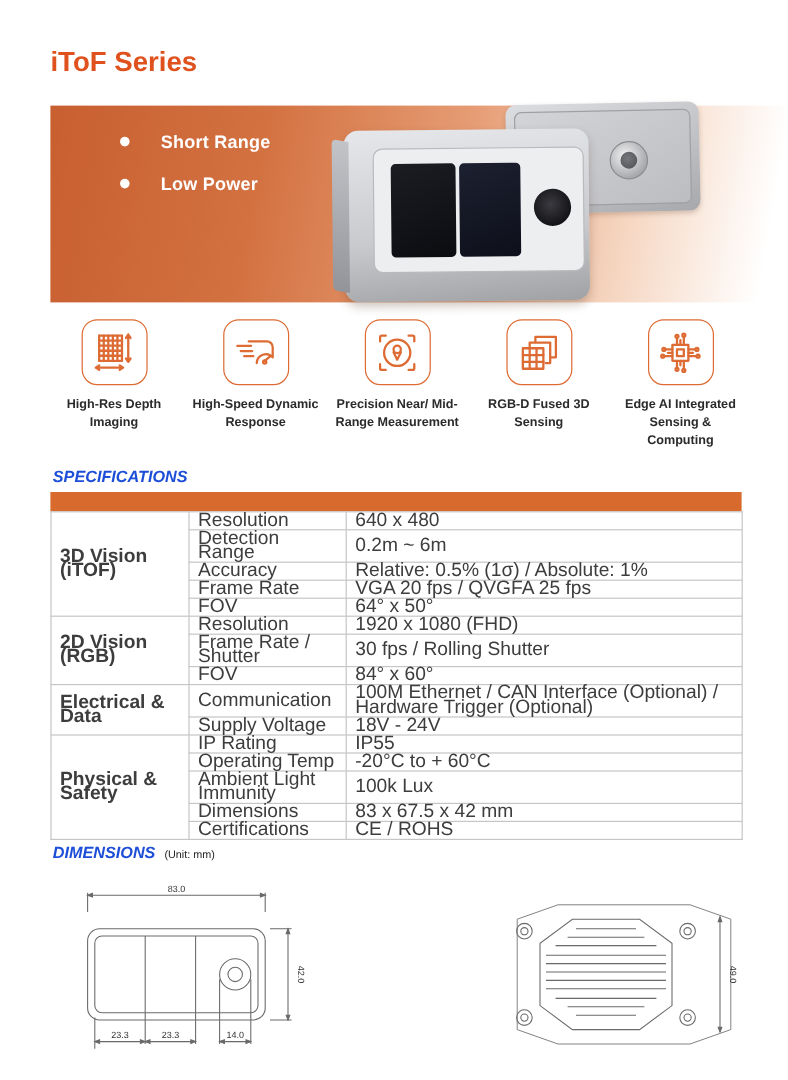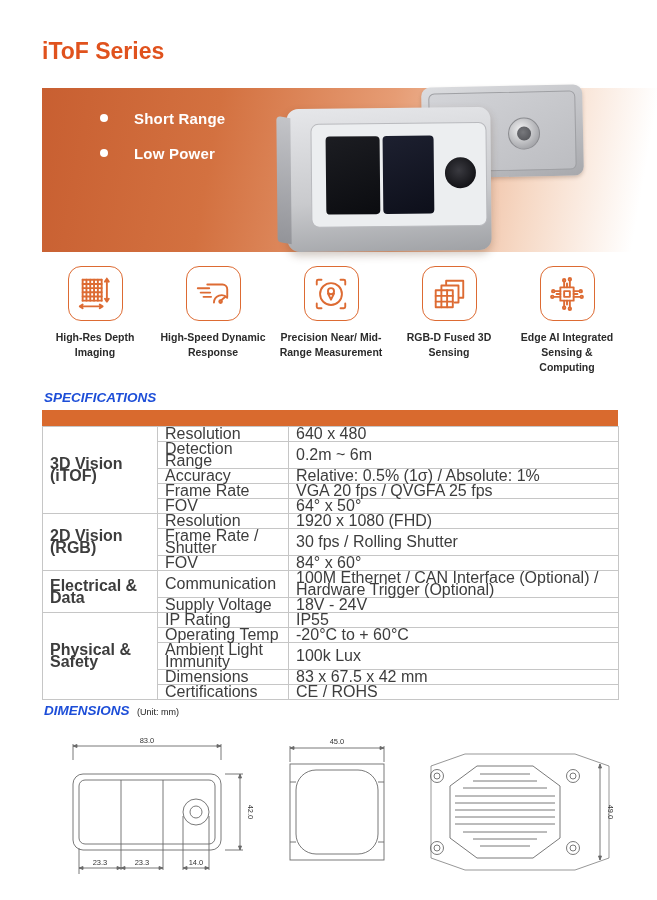--- a/index.html
+++ b/index.html
@@ -268,31 +268,20 @@
       <text transform="rotate(90 193 76)" x="193" y="76" text-anchor="middle">42.0</text>
       <path d="M24 112v26M66 108v26M108 108v26M128 80v54M154 80v54"></path>
       <path d="M24 132h84M128 132h26"></path>
       <path d="M24 132l4 1.5v-3zM66 132l-4 1.5v-3zM66 132l4 1.5v-3zM108 132l-4 1.5v-3zM128 132l4 1.5v-3zM154 132l-4 1.5v-3z" fill="#6a6a6a"></path>
       <text x="45" y="129" text-anchor="middle">23.3</text>
       <text x="87" y="129" text-anchor="middle">23.3</text>
       <text x="141" y="129" text-anchor="middle">14.0</text>
     </svg>
   </div>
 
-  <div class="drawing" style="left:268px; top:736px;">
-    <svg width="140" height="150" viewBox="0 0 140 150">
-      <path d="M22 26V10M116 26V10"></path>
-      <path d="M22 12h94"></path>
-      <path d="M22 12l4 1.5v-3zM116 12l-4 1.5v-3z" fill="#6a6a6a"></path>
-      <text x="69" y="8" text-anchor="middle">45.0</text>
-      <rect x="22" y="28" width="94" height="96"></rect>
-      <rect x="28" y="34" width="82" height="84" rx="20"></rect>
-      <path d="M22 46h6M110 46h6M22 106h6M110 106h6"></path>
-    </svg>
-  </div>
 
   <div class="drawing" style="left:405px; top:736px;">
     <svg width="230" height="152" viewBox="0 0 230 152">
       <path d="M26 30L60 18h110l34 12v92l-34 12H60l-34-12z" stroke-width=".7"></path>
       <circle cx="32" cy="40" r="6.5"></circle>
         <circle cx="32" cy="40" r="3"></circle>
       <circle cx="168" cy="40" r="6.5"></circle>
         <circle cx="168" cy="40" r="3"></circle>
       <circle cx="32" cy="112" r="6.5"></circle>
         <circle cx="32" cy="112" r="3"></circle>

